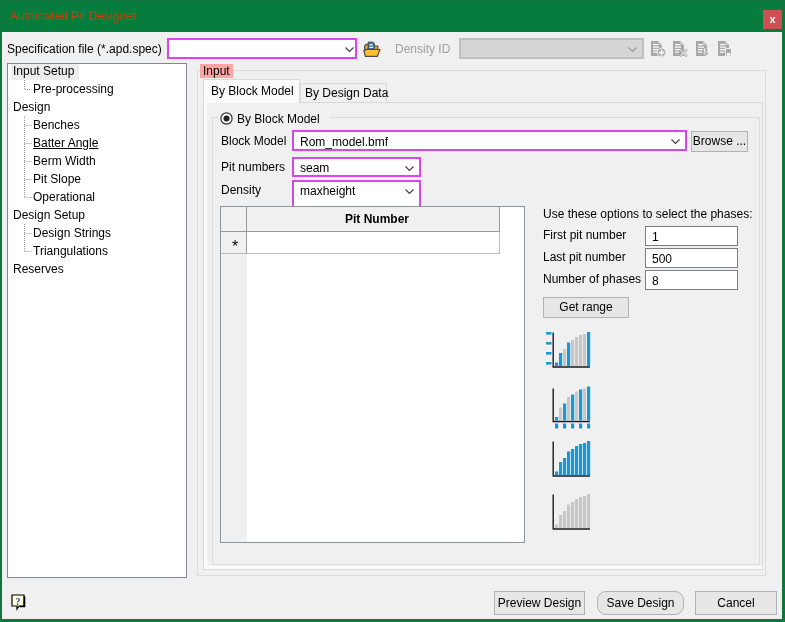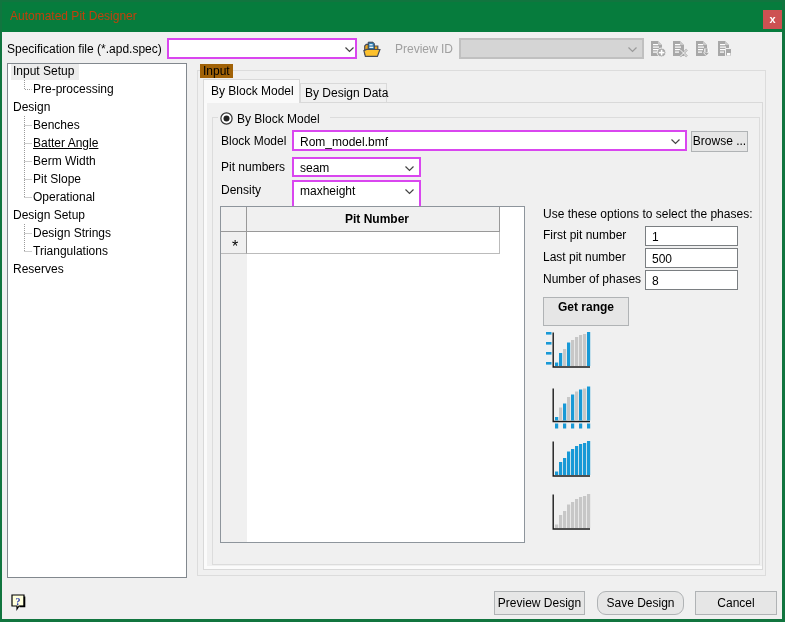--- a/index.html
+++ b/index.html
@@ -14,21 +14,21 @@
   #closebtn{position:absolute;left:763px;top:10px;width:19px;height:19px;background:#cd5152;
             color:#fff;text-align:center;line-height:18px;font-size:11px;font-weight:bold;}
   .lbl{position:absolute;white-space:nowrap;}
   .combo{position:absolute;background:#fff;border:2px solid #d946ef;box-sizing:border-box;}
   .combo .txt{position:absolute;left:6px;top:3px;}
   .chev{position:absolute;width:9px;height:6px;}
   .input{position:absolute;background:#fff;border:1px solid #7a7e81;box-sizing:border-box;}
   .btn{position:absolute;background:#e6e6e6;border:1px solid #b0b3b5;box-sizing:border-box;
        text-align:center;}
   .gb{position:absolute;border:1px solid #dcdcdc;box-sizing:border-box;}
-  .gblbl{position:absolute;background:#a16207;padding:0 3px;}
+  .gblbl{position:absolute;background:#fca5a5;padding:0 3px;}
 </style>
 </head>
 <body>
 <div id="titlebar"></div>
 <div id="title">Automated Pit Designer</div>
 <div id="closebtn">x</div>
 
 <div class="lbl" style="left:7px;top:42px;">Specification file (*.apd.spec)</div>
 <div class="combo" style="left:167px;top:38px;width:190px;height:21px;">
   <svg class="chev" style="left:176px;top:7px;" viewBox="0 0 9 6">
@@ -36,21 +36,21 @@
     </svg>
 </div>
 
 <svg class="abs" style="left:363px;top:41px;" width="18" height="17" viewBox="0 0 18 17">
   <path d="M1.7 13.5 L1.7 5 L3.2 3.4 L6.2 3.4 L7.4 5 L14.8 5 L14.8 10" fill="#eda71f" stroke="#474c58" stroke-width="1.2"></path>
   <path d="M5.2 1.2 L10 1.2 L11.3 2.7 L11.3 10.5 L5.2 10.5 Z" fill="#2d7cb0" stroke="#3c4350" stroke-width="1"></path>
   <rect x="6.4" y="3.2" width="3.2" height="1.2" fill="#fff"></rect>
   <rect x="6.4" y="5.7" width="3.9" height="1.2" fill="#fff"></rect>
   <path d="M0.9 9.6 L3.6 8.4 L16.9 8.5 L14.4 15.4 L2.4 15.4 Z" fill="#fdc12d" stroke="#474c58" stroke-width="1.2"></path>
 </svg>
-<div class="lbl" style="left:395px;top:42px;color:#a0a0a0;">Preview ID</div>
+<div class="lbl" style="left:395px;top:42px;color:#a0a0a0;">Density ID</div>
 <div class="combo" style="left:459px;top:38px;width:185px;height:21px;background:#d5d5d5;border-color:#c0c0c0;">
   <svg class="chev" style="left:167px;top:7px;" viewBox="0 0 9 6">
       <path d="M0.5 0.5 L4.5 4.5 L8.5 0.5" stroke="#9a9a9a" fill="none" stroke-width="1.2"></path>
     </svg>
 </div>
 
 <svg class="abs" style="left:650px;top:40px;" width="17" height="18" viewBox="0 0 17 18">
   <path d="M1 1 L8 1 L12 5 L12 16 L1 16 Z" fill="#a8a8a8"></path>
   <path d="M8 1 L8 5 L12 5 Z" fill="#c9c9c9"></path>
   <rect x="3" y="4" width="5" height="1.2" fill="#fff"></rect>
@@ -170,21 +170,21 @@
     <div style="margin:3px 0 0 6px;">1</div>
   </div>
 <div class="lbl" style="left:543px;top:250px;">Last pit number</div>
 <div class="input" style="left:645px;top:248px;width:93px;height:20px;">
     <div style="margin:3px 0 0 6px;">500</div>
   </div>
 <div class="lbl" style="left:543px;top:272px;">Number of phases</div>
 <div class="input" style="left:645px;top:270px;width:93px;height:20px;">
     <div style="margin:3px 0 0 6px;">8</div>
   </div>
-<div class="btn" style="left:543px;top:297px;width:86px;height:29px;line-height:19px;font-weight:bold;">Get range</div>
+<div class="btn" style="left:543px;top:297px;width:86px;height:21px;line-height:19px;">Get range</div>
 
 <svg class="abs" style="left:543px;top:330px;" width="50" height="40" viewBox="0 0 50 40">
   <g fill="#1899d6">
     <rect x="3" y="2" width="5.5" height="2.6"></rect>
       <rect x="3" y="12" width="5.5" height="2.6"></rect>
       <rect x="3" y="22" width="5.5" height="2.6"></rect>
       <rect x="3" y="32" width="5.5" height="2.6"></rect>
   </g>
   <path d="M10.2 2.5 L10.2 37 L47 37" stroke="#1a1a1a" stroke-width="1.4" fill="none"></path>
   <g>

